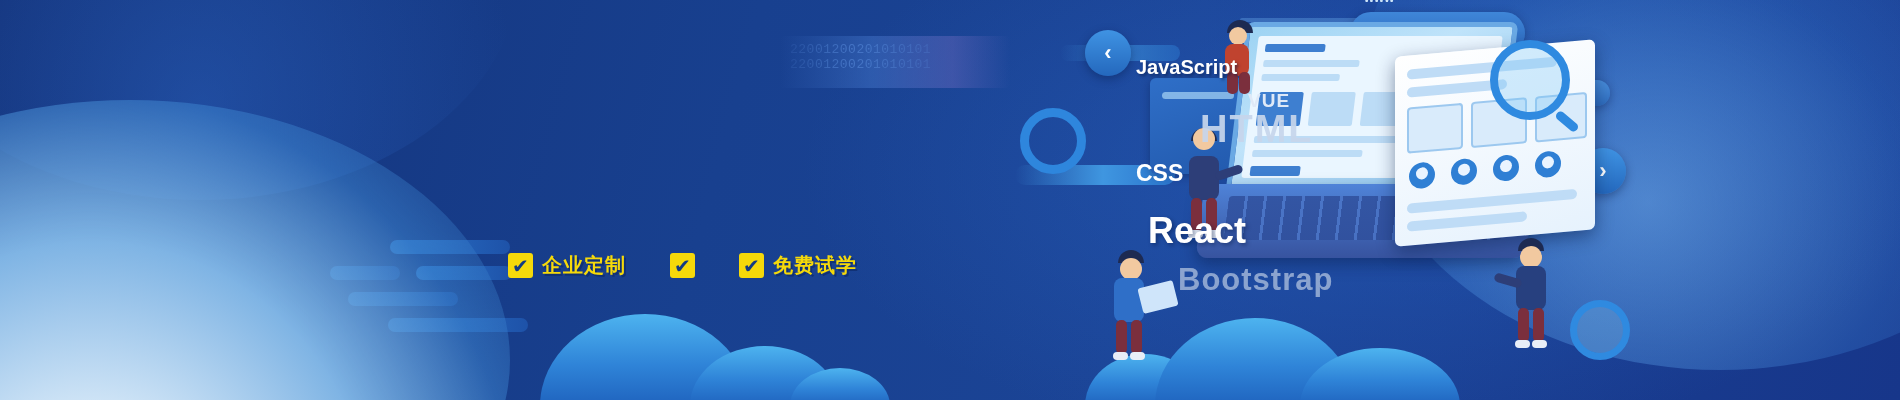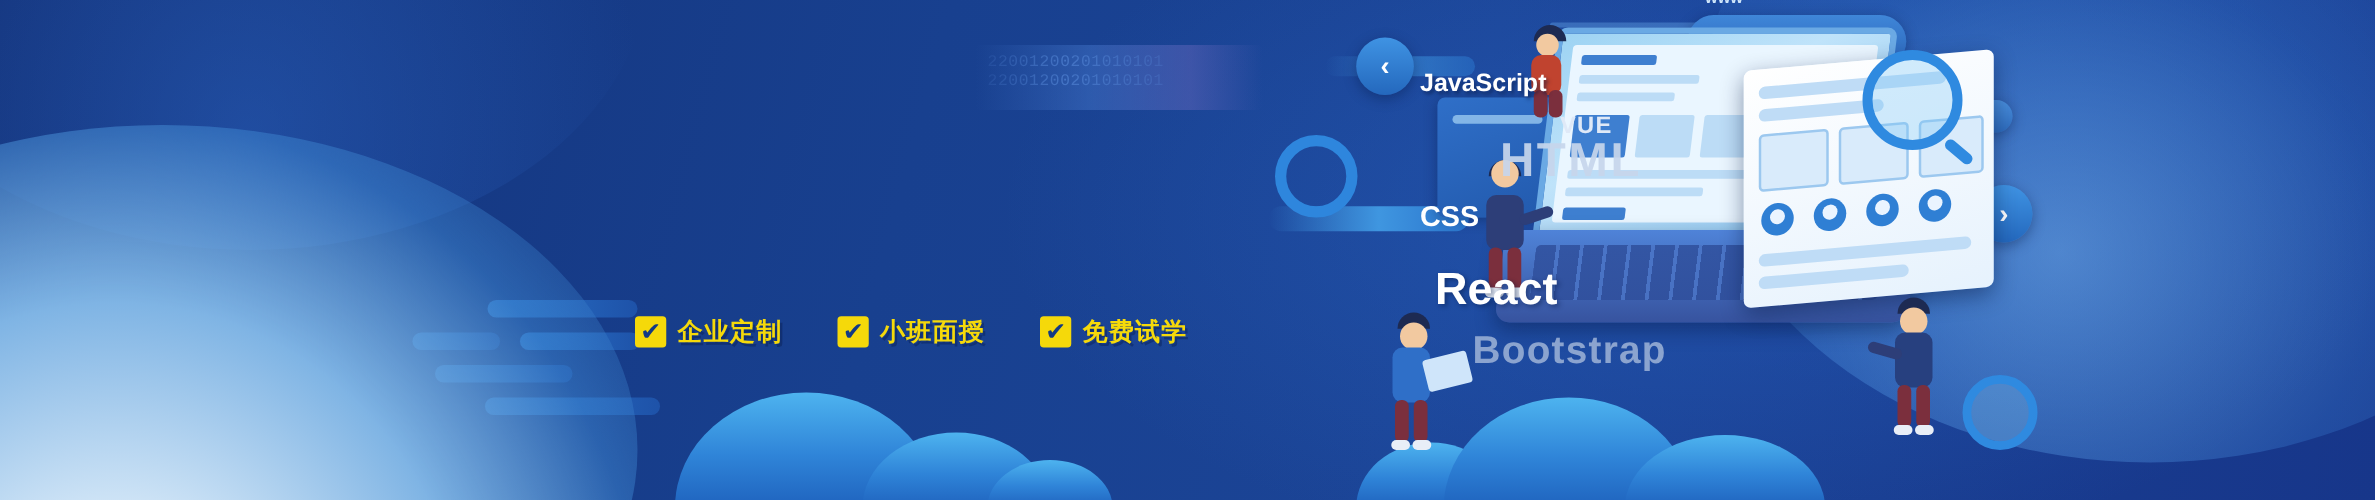--- a/index.html
+++ b/index.html
@@ -346,21 +346,20 @@
 
 
 
     <div class="features">
       <div class="feat">
         <span class="tick">✔</span>
         <span class="feat-label">企业定制</span>
       </div>
       <div class="feat">
         <span class="tick">✔</span>
-        <span class="feat-label">小班面授</span>
       </div>
       <div class="feat">
         <span class="tick">✔</span>
         <span class="feat-label">免费试学</span>
       </div>
     </div>
   </div>
 </div>
 
 </body></html>

